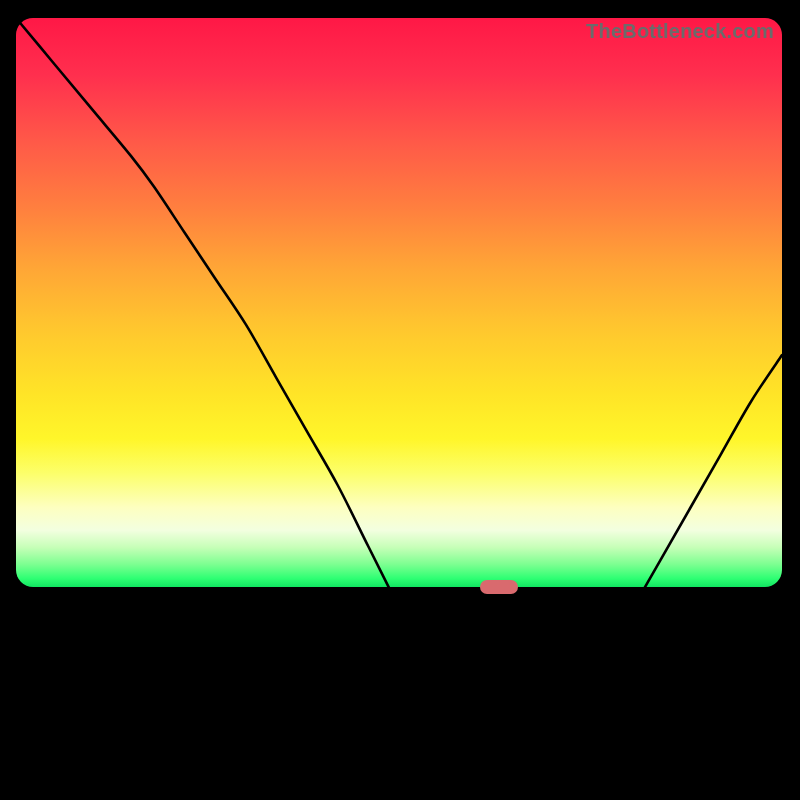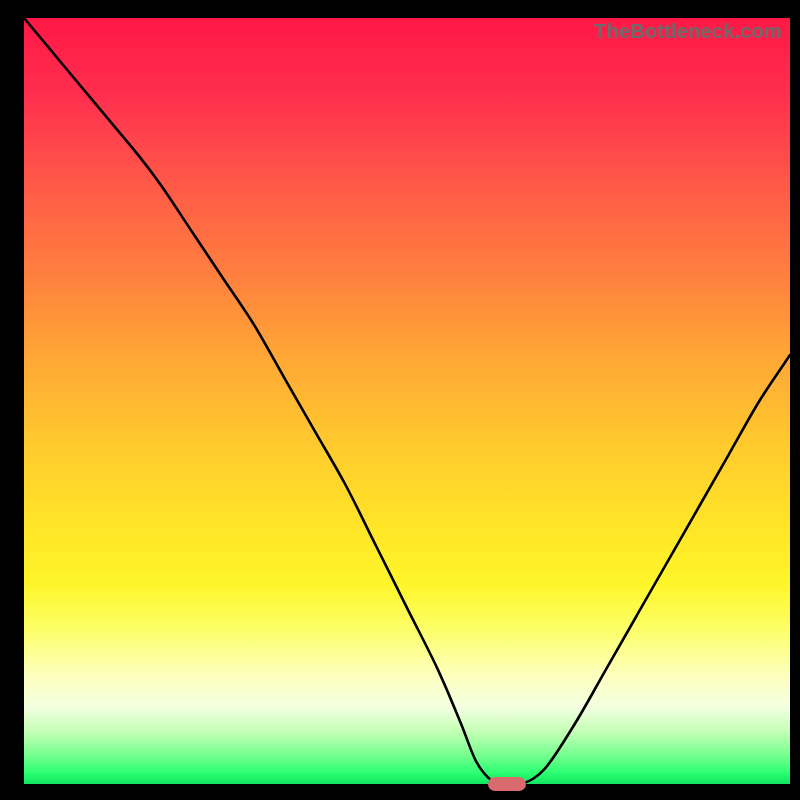--- a/index.html
+++ b/index.html
@@ -13,43 +13,44 @@
   .frame {
     position: absolute;
     left: 0;
     top: 0;
     width: 800px;
     height: 800px;
     background: #000;
   }
   .plot-area {
     position: absolute;
-    left: 24px;
+    left: 16px;
     top: 18px;
     width: 766px;
-    height: 766px;
+    height: 569px;
     
     background: linear-gradient(
       to bottom,
       #ff1846 0%,
       #ff2f4e 10%,
       #ff5a48 22%,
       #ff7e3f 33%,
       #ffa636 44%,
       #ffc82e 55%,
       #ffe427 66%,
       #fff62a 74%,
       #fcff6a 80%,
       #fdffc0 86%,
       #f3ffe0 90%,
       #c7ffb8 93%,
       #7dff91 96%,
       #2eff73 98.5%,
       #11e561 100%
     );
+    border-radius: 17px;
   }
   .watermark {
     position: absolute;
     top: 2px;
     right: 8px;
     font-family: Arial, Helvetica, sans-serif;
     font-size: 20px;
     font-weight: 600;
     color: #6b6b6b;
     letter-spacing: 0.2px;

